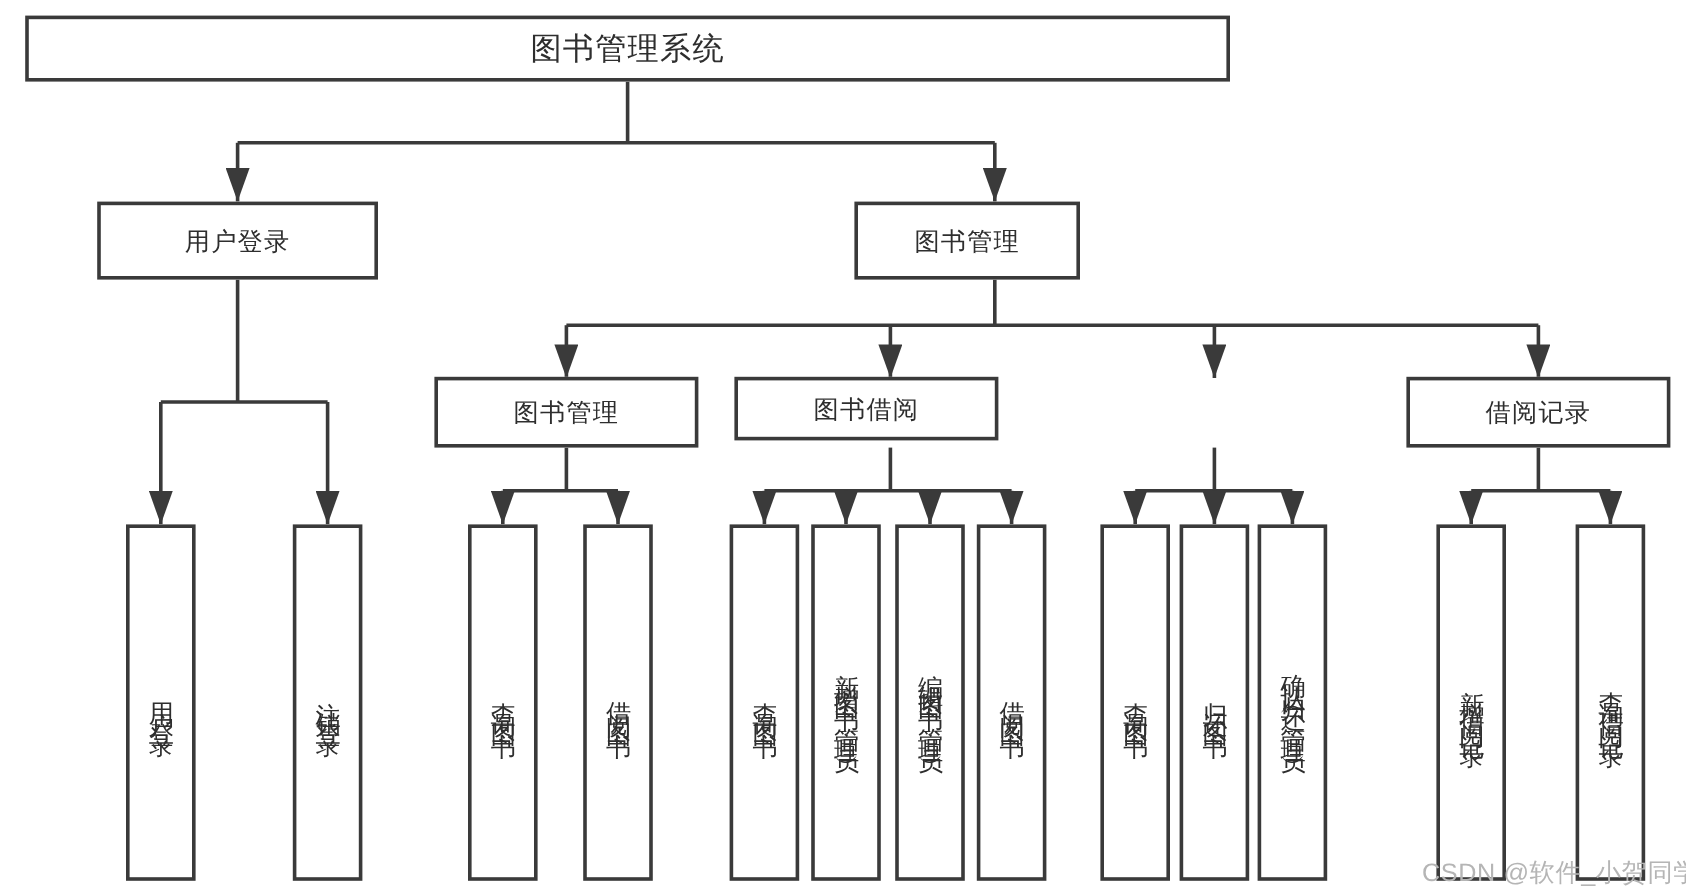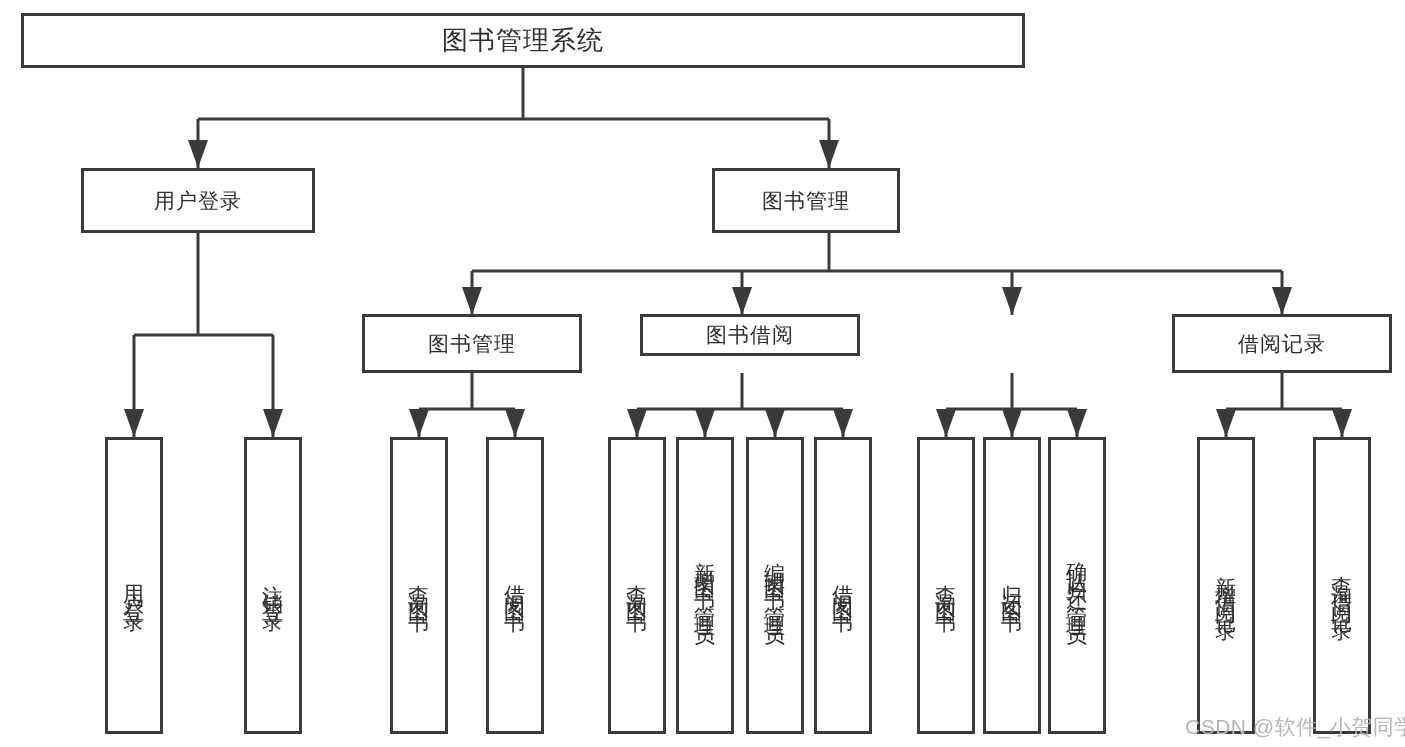--- a/index.html
+++ b/index.html
@@ -124,21 +124,21 @@
   <div class="box h" style="left:81px; top:168px; width:234px; height:65px">
     <span>用户登录</span>
   </div>
   <div class="box h" style="left:712px; top:168px; width:188px; height:65px">
     <span>图书管理</span>
   </div>
 
   <div class="box h" style="left:362px; top:314px; width:220px; height:59px">
     <span>图书管理</span>
   </div>
-  <div class="box h" style="left:640px; top:314px; width:220px; height:42px">
+  <div class="box h" style="left:612px; top:314px; width:220px; height:53px">
     <span>图书借阅</span>
   </div>
   <div class="box h" style="left:1172px; top:314px; width:220px; height:59px">
     <span>借阅记录</span>
   </div>
 
   <div class="box v" style="left:105px">
     <span class="vt">用户登录</span>
   </div>
   <div class="box v" style="left:244px">

